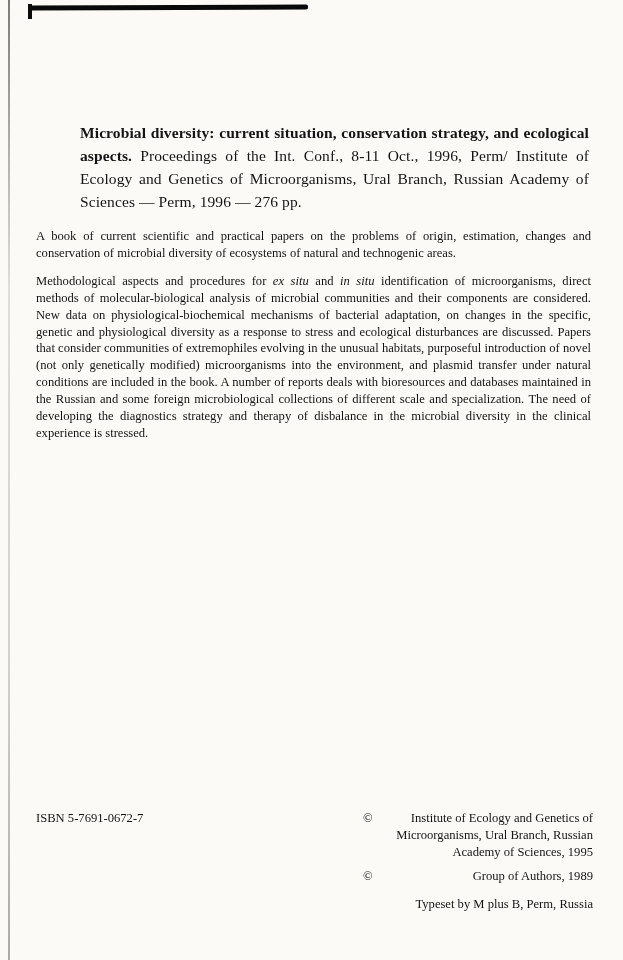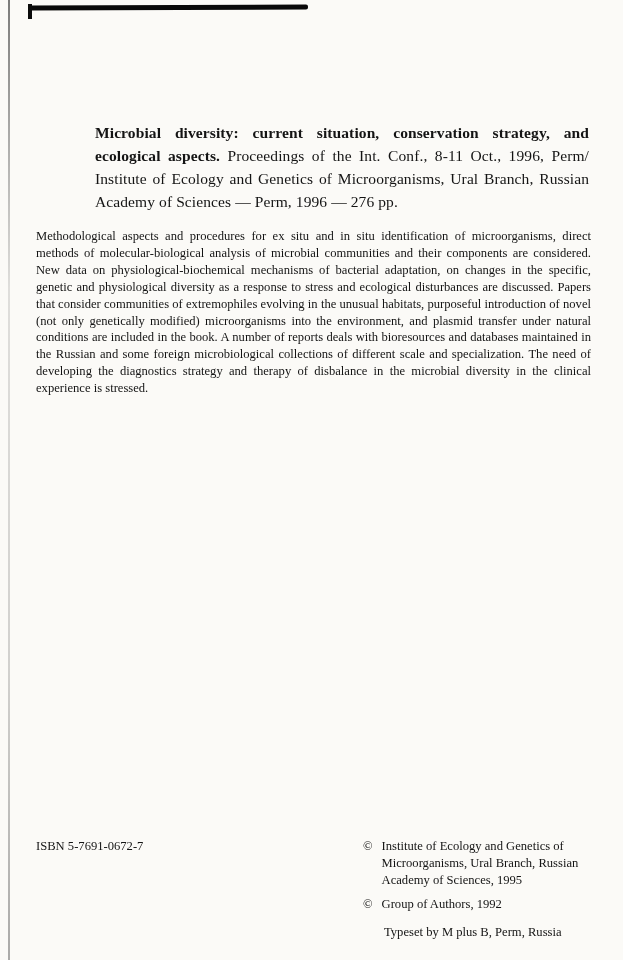--- a/index.html
+++ b/index.html
@@ -39,21 +39,21 @@
   .artifact-left {
     position: absolute;
     left: 8px;
     top: 0;
     width: 2px;
     height: 960px;
     background: linear-gradient(to bottom, rgba(20,20,20,0.55), rgba(20,20,20,0.12) 30%, rgba(20,20,20,0.18) 70%, rgba(20,20,20,0.35));
   }
   .title-block {
     position: absolute;
-    left: 95px;
+    left: 80px;
     right: 34px;
     top: 121px;
     font-size: 15.5px;
     line-height: 23px;
     text-align: justify;
     letter-spacing: 0.1px;
   }
   .title-bold {
     font-weight: bold;
   }
@@ -63,31 +63,33 @@
     right: 32px;
     top: 228px;
     font-size: 12.6px;
     line-height: 16.9px;
   }
   .body-text p {
     margin: 0 0 11px 0;
     text-align: justify;
   }
   .italic {
+    font-style: italic;
   }
   .footer {
     position: absolute;
     left: 36px;
     right: 30px;
-    top: 838px;
+    top: 810px;
     font-size: 12.6px;
     line-height: 17px;
     display: flex;
     justify-content: space-between;
     align-items: flex-start;
+    text-align: right;
   }
   .isbn {
     white-space: nowrap;
   }
   .footer-right {
     width: 230px;
   }
   .copyright-entry {
     display: flex;
     gap: 9px;
@@ -111,31 +113,32 @@
 
   <div class="artifact-top"></div>
   <div class="artifact-top-tick"></div>
   <div class="artifact-left"></div>
 
   <div class="title-block">
     <span class="title-bold">Microbial diversity: current situation, conservation strategy, and ecological aspects.</span><span> Proceedings of the Int. Conf., 8-11 Oct., 1996, Perm/ Institute of Ecology and Genetics of Microorganisms, Ural Branch, Russian Academy of Sciences — Perm, 1996 — 276 pp.</span>
   </div>
 
   <div class="body-text">
+    <p>A book of current scientific and practical papers on the problems of origin, estimation, changes and conservation of microbial diversity of ecosystems of natural and technogenic areas.</p>
     <p><span>Methodological aspects and procedures for </span><span class="italic">ex situ</span><span> and </span><span class="italic">in situ</span><span> identification of microorganisms, direct methods of molecular-biological analysis of microbial communities and their components are considered. New data on physiological-biochemical mechanisms of bacterial adaptation, on changes in the specific, genetic and physiological diversity as a response to stress and ecological disturbances are discussed. Papers that consider communities of extremophiles evolving in the unusual habitats, purposeful introduction of novel (not only genetically modified) microorganisms into the environment, and plasmid transfer under natural conditions are included in the book. A number of reports deals with bioresources and databases maintained in the Russian and some foreign microbiological collections of different scale and specialization. The need of developing the diagnostics strategy and therapy of disbalance in the microbial diversity in the clinical experience is stressed.</span></p>
   </div>
 
   <div class="footer">
     <div class="isbn">ISBN 5-7691-0672-7</div>
     <div class="footer-right">
       <div class="copyright-entry">
         <span class="c-symbol">©</span>
         <span class="c-text">Institute of Ecology and Genetics of Microorganisms, Ural Branch, Russian Academy of Sciences, 1995</span>
       </div>
       <div class="copyright-entry">
         <span class="c-symbol">©</span>
-        <span class="c-text">Group of Authors, 1992</span>
+        <span class="c-text">Group of Authors, 1989</span>
       </div>
       <div class="typeset-line">Typeset by M plus B, Perm, Russia</div>
     </div>
   </div>
 
 </div>
 
 </body></html>

